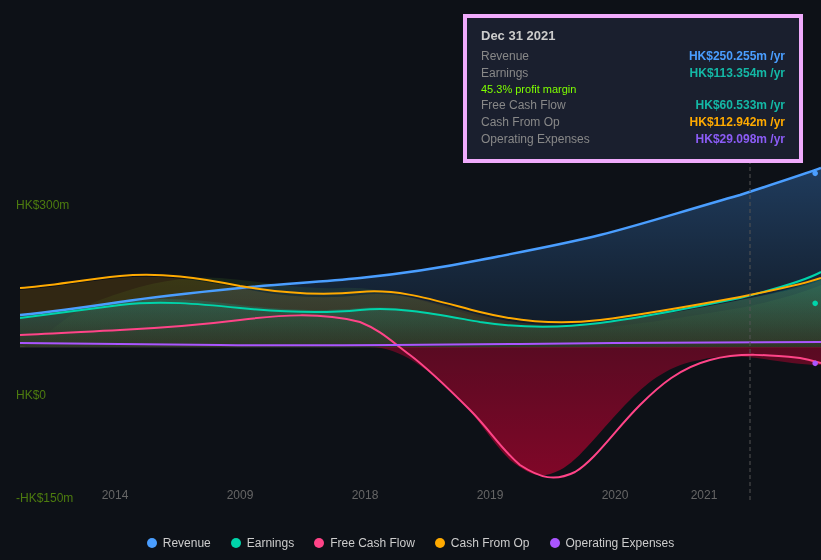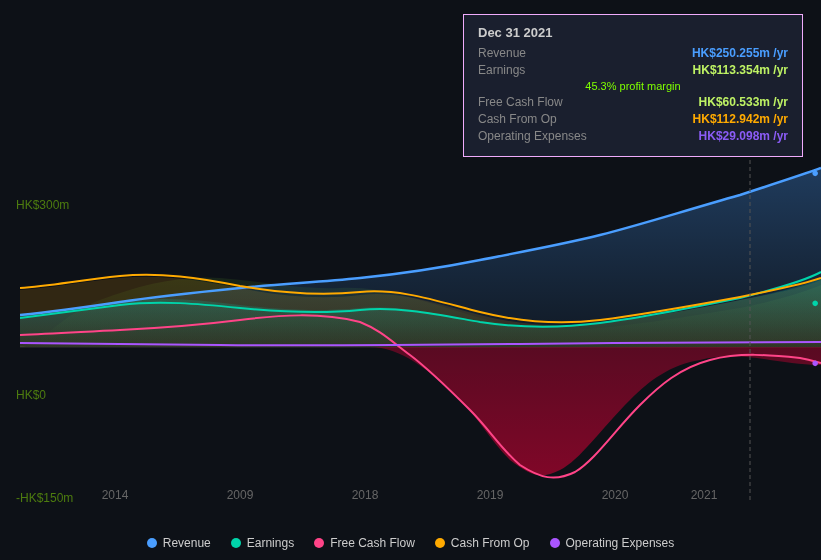--- a/index.html
+++ b/index.html
@@ -17,21 +17,21 @@
       height: 560px;
       position: relative;
     }
 
     
     .tooltip {
       position: absolute;
       top: 14px;
       left: 463px;
       background: #1a1f2e;
-      border: 1px solid #f0abfc;
+      border: 4px solid #f0abfc;
       padding: 10px 14px;
       width: 340px;
       z-index: 10;
     }
     .tooltip-date {
       color: #ccc;
       font-size: 13px;
       font-weight: bold;
       margin-bottom: 6px;
     }
@@ -42,27 +42,27 @@
       margin-bottom: 3px;
       font-size: 12px;
     }
     .tooltip-label {
       color: #888;
     }
     .tooltip-value {
       font-weight: bold;
     }
     .tooltip-value.blue { color: #4a9eff; }
-    .tooltip-value.teal { color: #bef264; }
+    .tooltip-value.teal { color: #14b8a6; }
     .tooltip-value.orange { color: #ffaa00; }
     .tooltip-value.purple { color: #8b5cf6; }
     .tooltip-sub {
       color: #7fff00;
       font-size: 11px;
-      text-align: center;
+      text-align: left;
       margin-bottom: 3px;
     }
 
     
     .y-label {
       position: absolute;
       color: #4d7c0f;
       font-size: 12px;
       left: 16px;
       margin-top: 36px;

